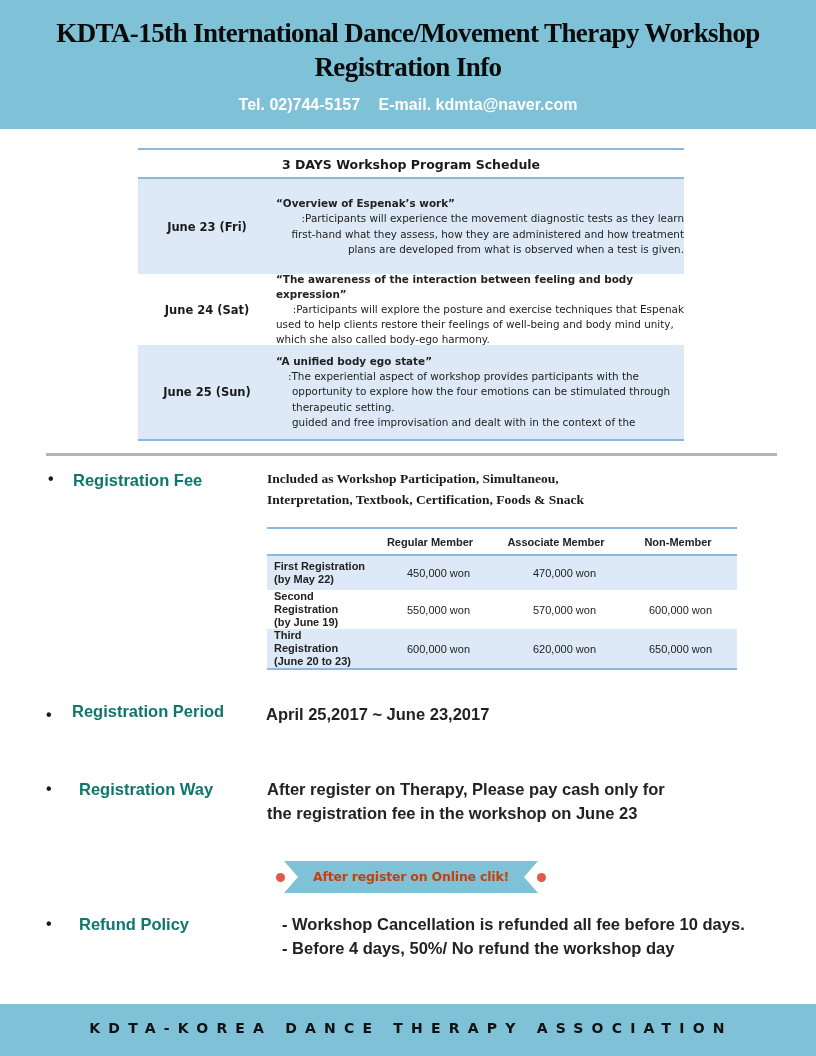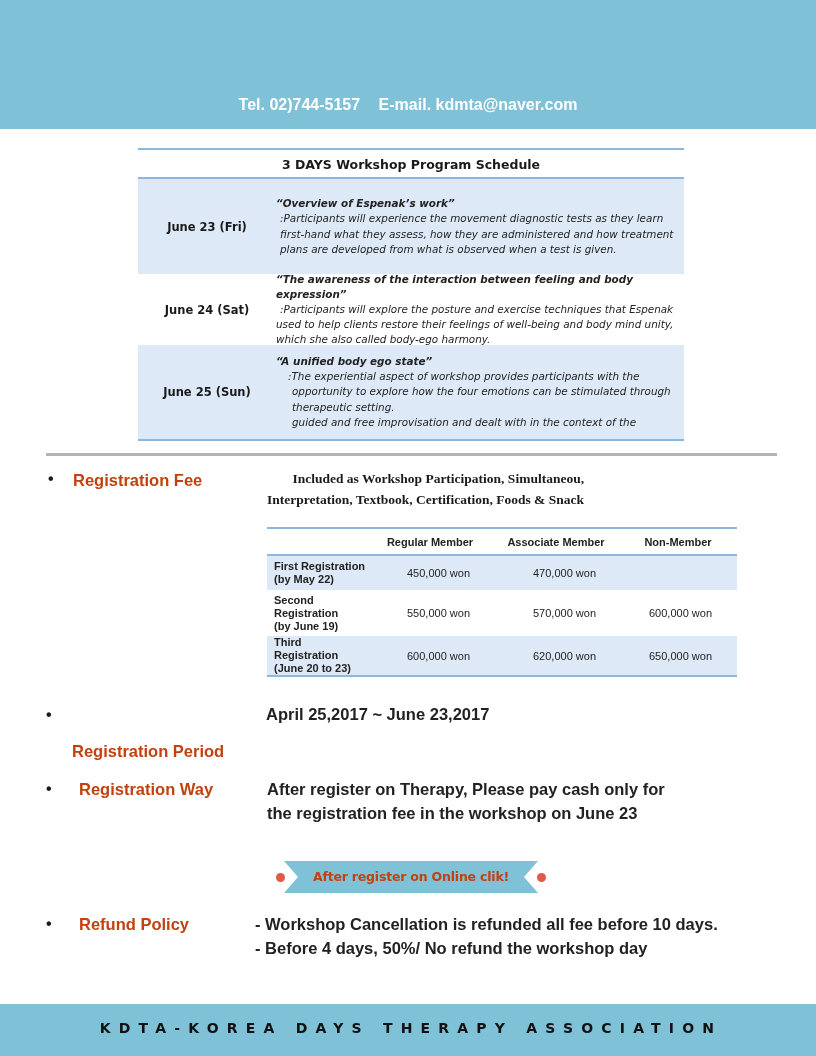--- a/index.html
+++ b/index.html
@@ -9,41 +9,41 @@
   .header { position: absolute; left: 0; top: 0; width: 816px; height: 129px; background: #7fc1d7; text-align: center; }
   .header .title { position: absolute; left: 0; width: 816px; top: 16px; font-family: "Liberation Serif", serif; font-weight: bold; font-size: 27px; line-height: 34px; color: #0b0b0b; letter-spacing: -0.6px; }
   .header .contact { position: absolute; left: 0; width: 816px; top: 96px; font-family: "Liberation Sans", sans-serif; font-weight: bold; font-size: 16px; color: #ffffff; }
   .header .contact span + span { margin-left: 14px; }
 
   .schedule { position: absolute; left: 138px; top: 148px; width: 546px; border-top: 2px solid #8ab8de; border-bottom: 2px solid #8ab8de; font-family: "DejaVu Sans", sans-serif; }
   .schedule .s-head { height: 29px; border-bottom: 2px solid #8ab8de; text-align: center; font-weight: bold; font-size: 12.5px; line-height: 29px; color: #1a1a1a; }
   .schedule .s-row { display: flex; align-items: center; }
   .schedule .s-row.shaded { background: #dde9f6; }
   .schedule .s-date { width: 138px; text-align: center; font-weight: bold; font-size: 11.5px; color: #1a1a1a; }
-  .schedule .s-body { flex: 1; font-size: 10.4px; line-height: 15.2px; color: #222; padding-right: 0; font-style: italic; }
+  .schedule .s-body { flex: 1; font-size: 10.4px; line-height: 15.2px; color: #222; padding-right: 0; }
   .schedule .s-body .s-title { font-weight: bold; }
   .r1 { height: 95px; }
   .r2 { height: 71px; }
   .r3 { height: 94px; }
-  .ind1 { padding-left: 4px; }
+  .ind1 { padding-left: 4px; text-align: right; }
   .ind2 { padding-left: 16px; }
 
   .divider { position: absolute; left: 46px; top: 453px; width: 731px; height: 3px; background: #b3b3b3; }
   .bullet { position: absolute; font-size: 16px; font-weight: bold; color: #1a1a1a; }
-  .label { position: absolute; font-family: "Liberation Sans", sans-serif; font-size: 16.5px; font-weight: bold; color: #c2410c; }
+  .label { position: absolute; font-family: "Liberation Sans", sans-serif; font-size: 16.5px; font-weight: bold; color: #0f766e; }
   .value { position: absolute; font-family: "Liberation Sans", sans-serif; font-size: 16.5px; font-weight: bold; color: #222; line-height: 24px; }
-  .fee-desc { position: absolute; left: 267px; top: 468px; font-family: "Liberation Serif", serif; font-weight: bold; font-size: 13.5px; line-height: 21px; color: #1a1a1a; text-align: right; }
+  .fee-desc { position: absolute; left: 267px; top: 468px; font-family: "Liberation Serif", serif; font-weight: bold; font-size: 13.5px; line-height: 21px; color: #1a1a1a; }
 
   .fees { position: absolute; left: 267px; top: 527px; width: 470px; border-top: 2px solid #8ab8de; border-bottom: 2px solid #8ab8de; border-collapse: collapse; font-family: "Liberation Sans", sans-serif; font-size: 11px; color: #222; }
   .fees th { height: 27px; font-weight: bold; font-size: 11px; border-bottom: 2px solid #8ab8de; text-align: center; }
   .fees td { text-align: left; padding-left: 10px; }
   .fees td.rowhead { font-weight: bold; padding-left: 7px; line-height: 13px; width: 100px; }
   .fees tr.shaded td { background: #dde9f6; }
   .fees tr.h1 td { height: 35px; }
-  .fees tr.h2 td { height: 46px; }
+  .fees tr.h2 td { height: 39px; }
   .fees tr.h3 td { height: 33px; }
   .fees col.c1 { width: 100px; }
   .fees col.c2 { width: 126px; }
   .fees col.c3 { width: 126px; }
   .fees col.c4 { width: 118px; }
   .fees td.cv { padding-left: 40px; }
   .fees td.cv3 { padding-left: 30px; }
 
   .ribbon-wrap { position: absolute; left: 276px; top: 859px; width: 270px; height: 36px; }
   .ribbon { position: absolute; left: 8px; top: 2px; width: 254px; height: 32px; cursor: pointer; }
@@ -53,20 +53,24 @@
   .dot.left { left: 0; }
   .dot.right { left: 261px; }
 
   .footer { position: absolute; left: 0; top: 1004px; width: 816px; height: 52px; background: #7fc1d7; text-align: center; }
   .footer .f-text { position: absolute; left: 0; top: 16px; width: 816px; font-family: "DejaVu Sans", sans-serif; font-weight: bold; font-size: 14px; letter-spacing: 8.2px; color: #111; padding-left: 6px; }
 </style>
 </head>
 <body>
 
 <div class="header">
+  <div class="title">
+    <div>KDTA-15th International Dance/Movement Therapy Workshop</div>
+    <div>Registration Info</div>
+  </div>
   <div class="contact">
     <span>Tel. 02)744-5157</span>
     <span>E-mail. kdmta@naver.com</span>
   </div>
 </div>
 
 <div class="schedule">
   <div class="s-head">3 DAYS Workshop Program Schedule</div>
 
   <div class="s-row shaded r1">
@@ -151,21 +155,21 @@
         <div>(June 20 to 23)</div>
       </td>
       <td class="cv">600,000 won</td>
       <td class="cv">620,000 won</td>
       <td class="cv3">650,000 won</td>
     </tr>
   </tbody>
 </table>
 
 <span class="bullet" style="left:46px; top:706px;">•</span>
-<span class="label" style="left:72px; top:742px;">Registration Period</span>
+<span class="label" style="left:72px; top:702px;">Registration Period</span>
 <span class="value" style="left:266px; top:702px;">April 25,2017 ~ June 23,2017</span>
 
 <span class="bullet" style="left:46px; top:780px;">•</span>
 <span class="label" style="left:79px; top:780px;">Registration Way</span>
 <div class="value" style="left:267px; top:777px;">
   <div>After register on Therapy, Please pay cash only for</div>
   <div>the registration fee in the workshop on June 23</div>
 </div>
 
 <div class="ribbon-wrap">
@@ -174,20 +178,20 @@
     <svg width="254" height="32" viewBox="0 0 254 32">
       <polygon points="0,0 254,0 240,16 254,32 0,32 14,16" fill="#7fc1d7"></polygon>
     </svg>
     <div class="r-text">After register on Online clik!</div>
   </div>
   <span class="dot right"></span>
 </div>
 
 <span class="bullet" style="left:46px; top:915px;">•</span>
 <span class="label" style="left:79px; top:915px;">Refund Policy</span>
-<div class="value" style="left:255px; top:912px;">
+<div class="value" style="left:282px; top:912px;">
   <div>- Workshop Cancellation is refunded all fee before 10 days.</div>
   <div>- Before 4 days, 50%/ No refund the workshop day</div>
 </div>
 
 <div class="footer">
-  <div class="f-text">KDTA-KOREA DAYS THERAPY ASSOCIATION</div>
+  <div class="f-text">KDTA-KOREA DANCE THERAPY ASSOCIATION</div>
 </div>
 
 </body></html>

